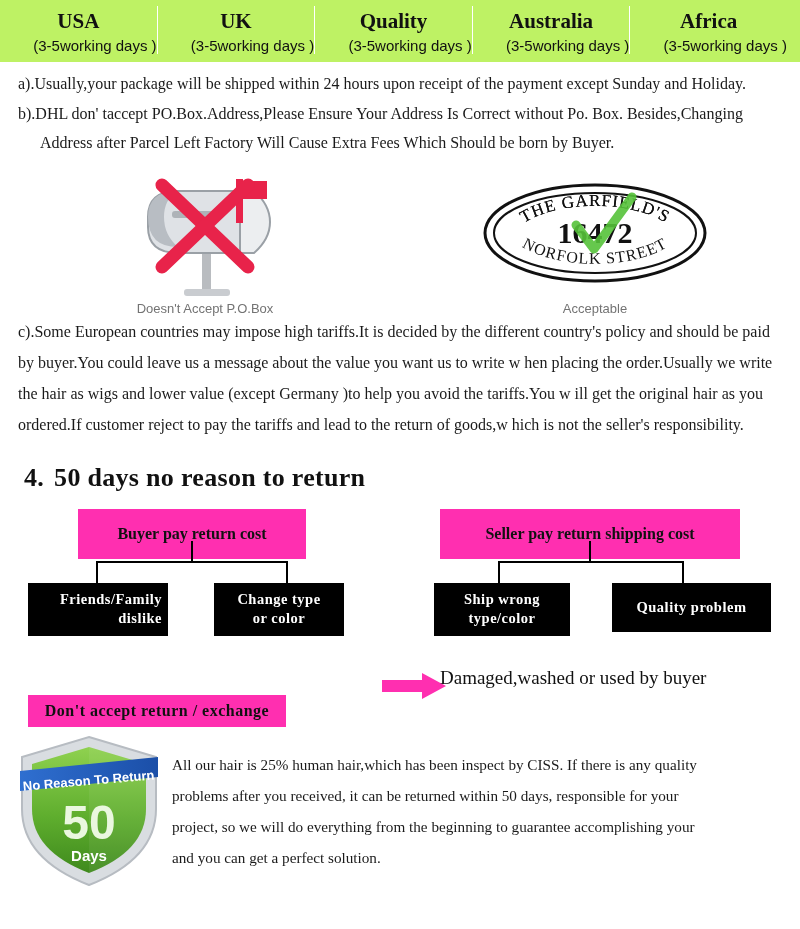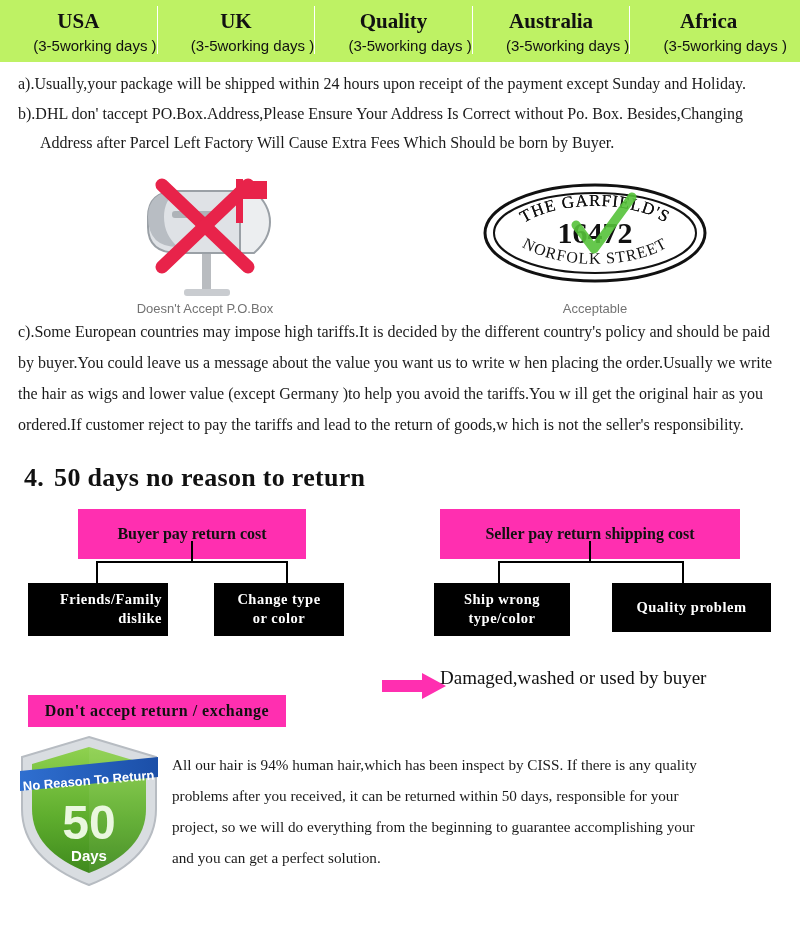--- a/index.html
+++ b/index.html
@@ -321,18 +321,18 @@
         <path d="M75 16 L132 33 V78 Q132 120 75 142 Q18 120 18 78 V33 Z" fill="url(#shieldG)"></path>
         <path d="M75 16 L132 33 V78 Q132 120 75 142 Z" fill="#ffffff" opacity="0.06"></path>
         <path d="M6 40 L144 26 L144 46 L6 60 Z" fill="url(#ribbonG)"></path>
         <text x="75" y="54" font-family="Liberation Sans, sans-serif" font-size="13" font-weight="bold" fill="#ffffff" text-anchor="middle" transform="rotate(-5 75 54)">No Reason To Return</text>
         <text x="75" y="108" font-family="Liberation Sans, sans-serif" font-size="48" font-weight="bold" fill="#eaf7df" text-anchor="middle">50</text>
         <text x="75" y="130" font-family="Liberation Sans, sans-serif" font-size="15" font-weight="bold" fill="#ffffff" text-anchor="middle">Days</text>
       </svg>
     </div>
   </div>
   <div class="closing-text">
-    <div>All our hair is 94% human hair,which has been inspect by CISS. If there is any quality</div>
+    <div>All our hair is 25% human hair,which has been inspect by CISS. If there is any quality</div>
     <div>problems after you received, it can be returned within 50 days, responsible for your</div>
     <div>project, so we will do everything from the beginning to guarantee accomplishing your</div>
     <div>and you can get a perfect solution.</div>
   </div>
 </div>
 
 </body></html>

